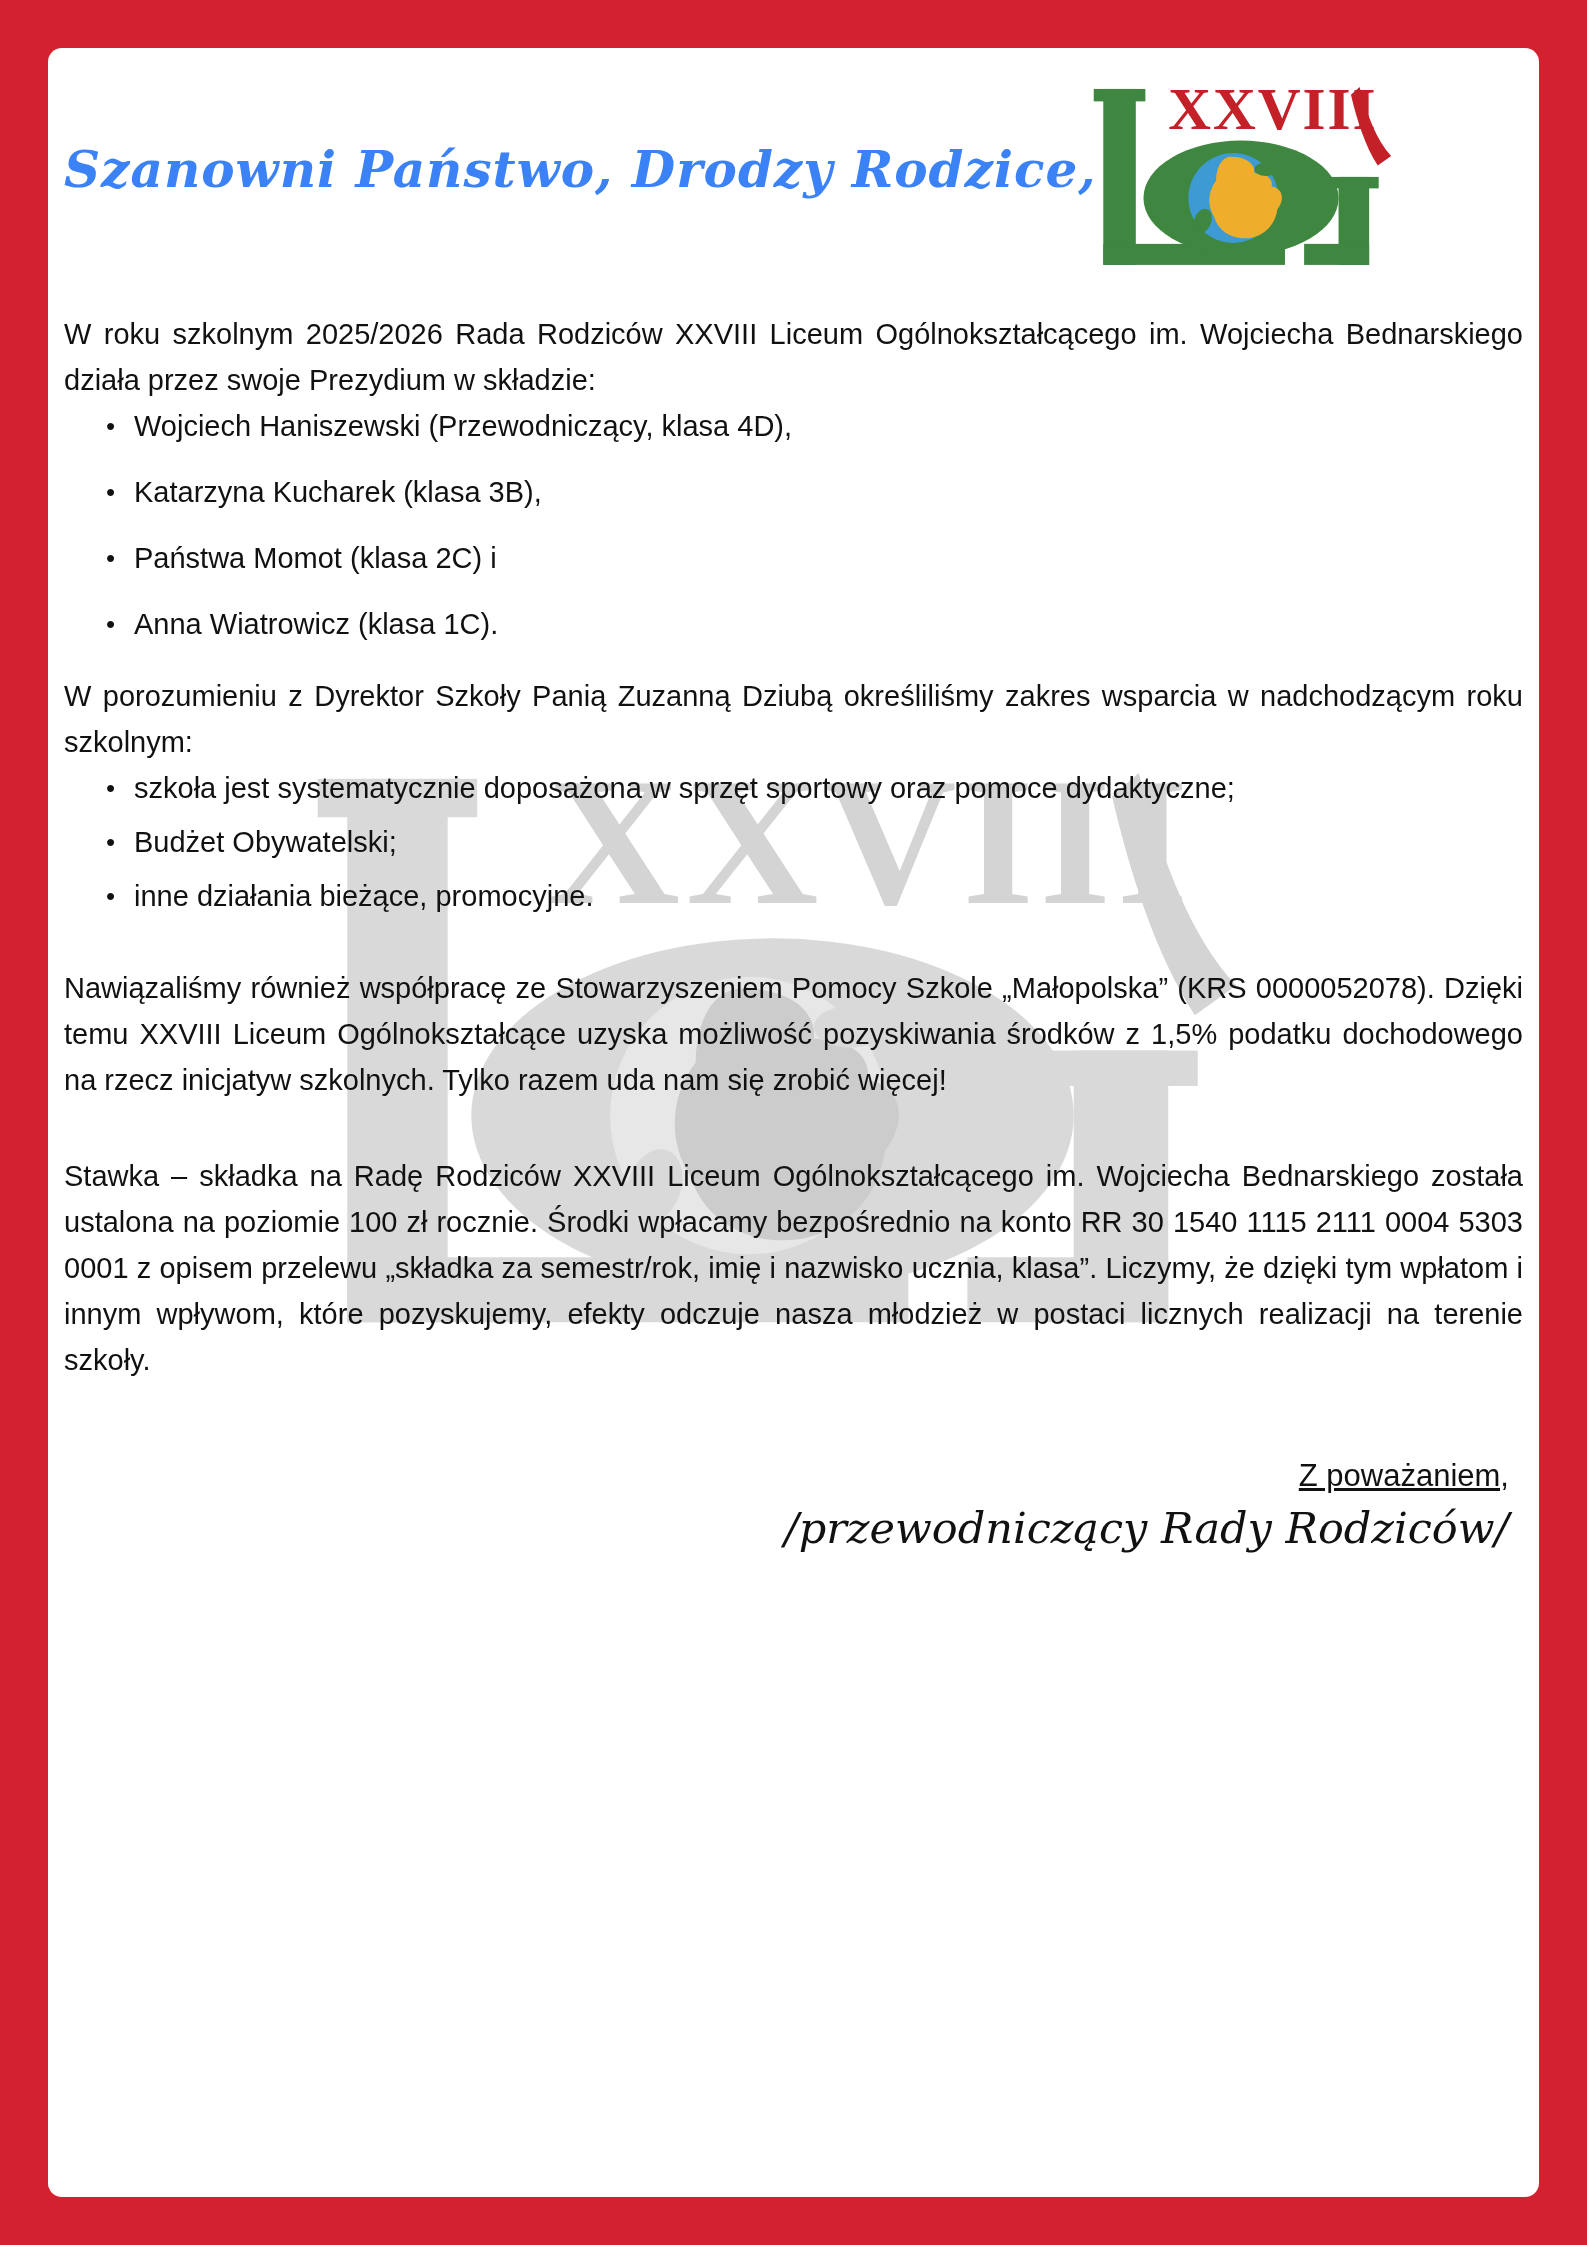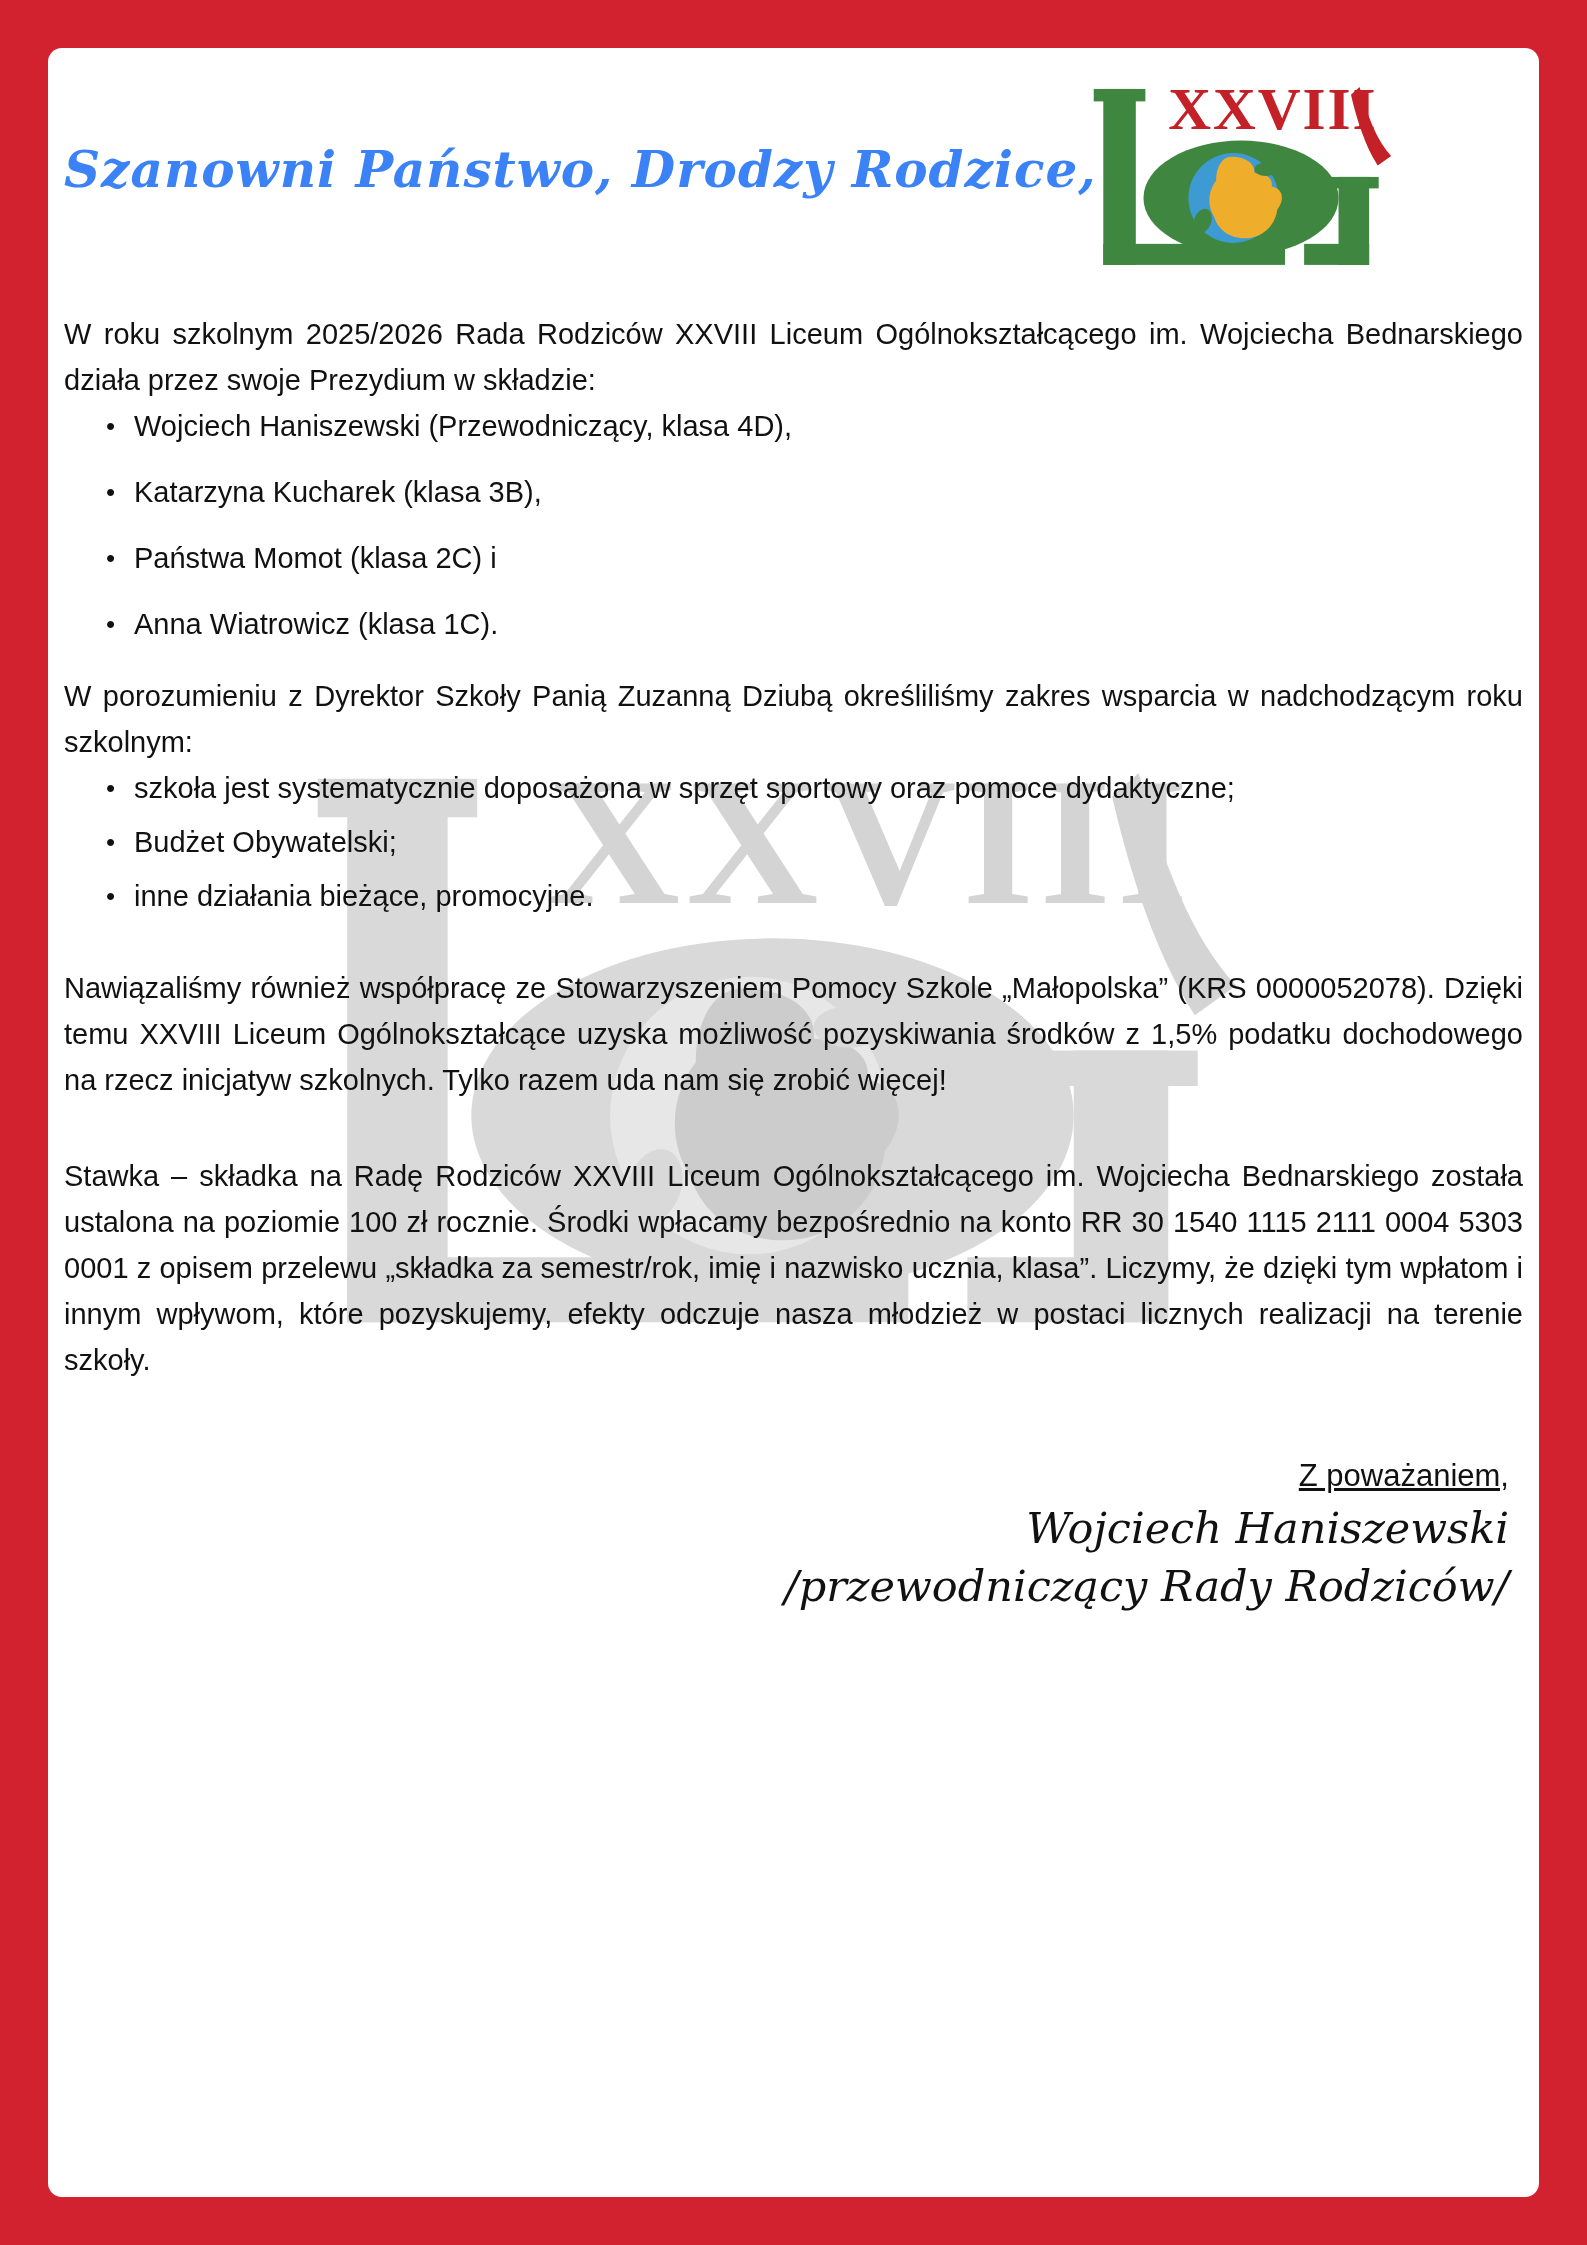--- a/index.html
+++ b/index.html
@@ -173,19 +173,18 @@
         <li>inne działania bieżące, promocyjne.</li>
       </ul>
 
       <p class="para p-partnership">Nawiązaliśmy również współpracę ze Stowarzyszeniem Pomocy Szkole „Małopolska” (KRS 0000052078). Dzięki temu XXVIII Liceum Ogólnokształcące uzyska możliwość pozyskiwania środków z 1,5% podatku dochodowego na rzecz inicjatyw szkolnych. Tylko razem uda nam się zrobić więcej!</p>
 
       <p class="para p-fee">Stawka – składka na Radę Rodziców XXVIII Liceum Ogólnokształcącego im. Wojciecha Bednarskiego została ustalona na poziomie 100 zł rocznie. Środki wpłacamy bezpośrednio na konto RR 30 1540 1115 2111 0004 5303 0001 z opisem przelewu „składka za semestr/rok, imię i nazwisko ucznia, klasa”. Liczymy, że dzięki tym wpłatom i innym wpływom, które pozyskujemy, efekty odczuje nasza młodzież w postaci licznych realizacji na terenie szkoły.</p>
 
 
       <div class="signature">
         <div class="sig-closing">Z poważaniem,</div>
-        <div class="sig-name">Wojciech Haniszewski</div>
         <div class="sig-role">/przewodniczący Rady Rodziców/</div>
       </div>
 
     </div>
   </div>
 </div>
 
 </body></html>

